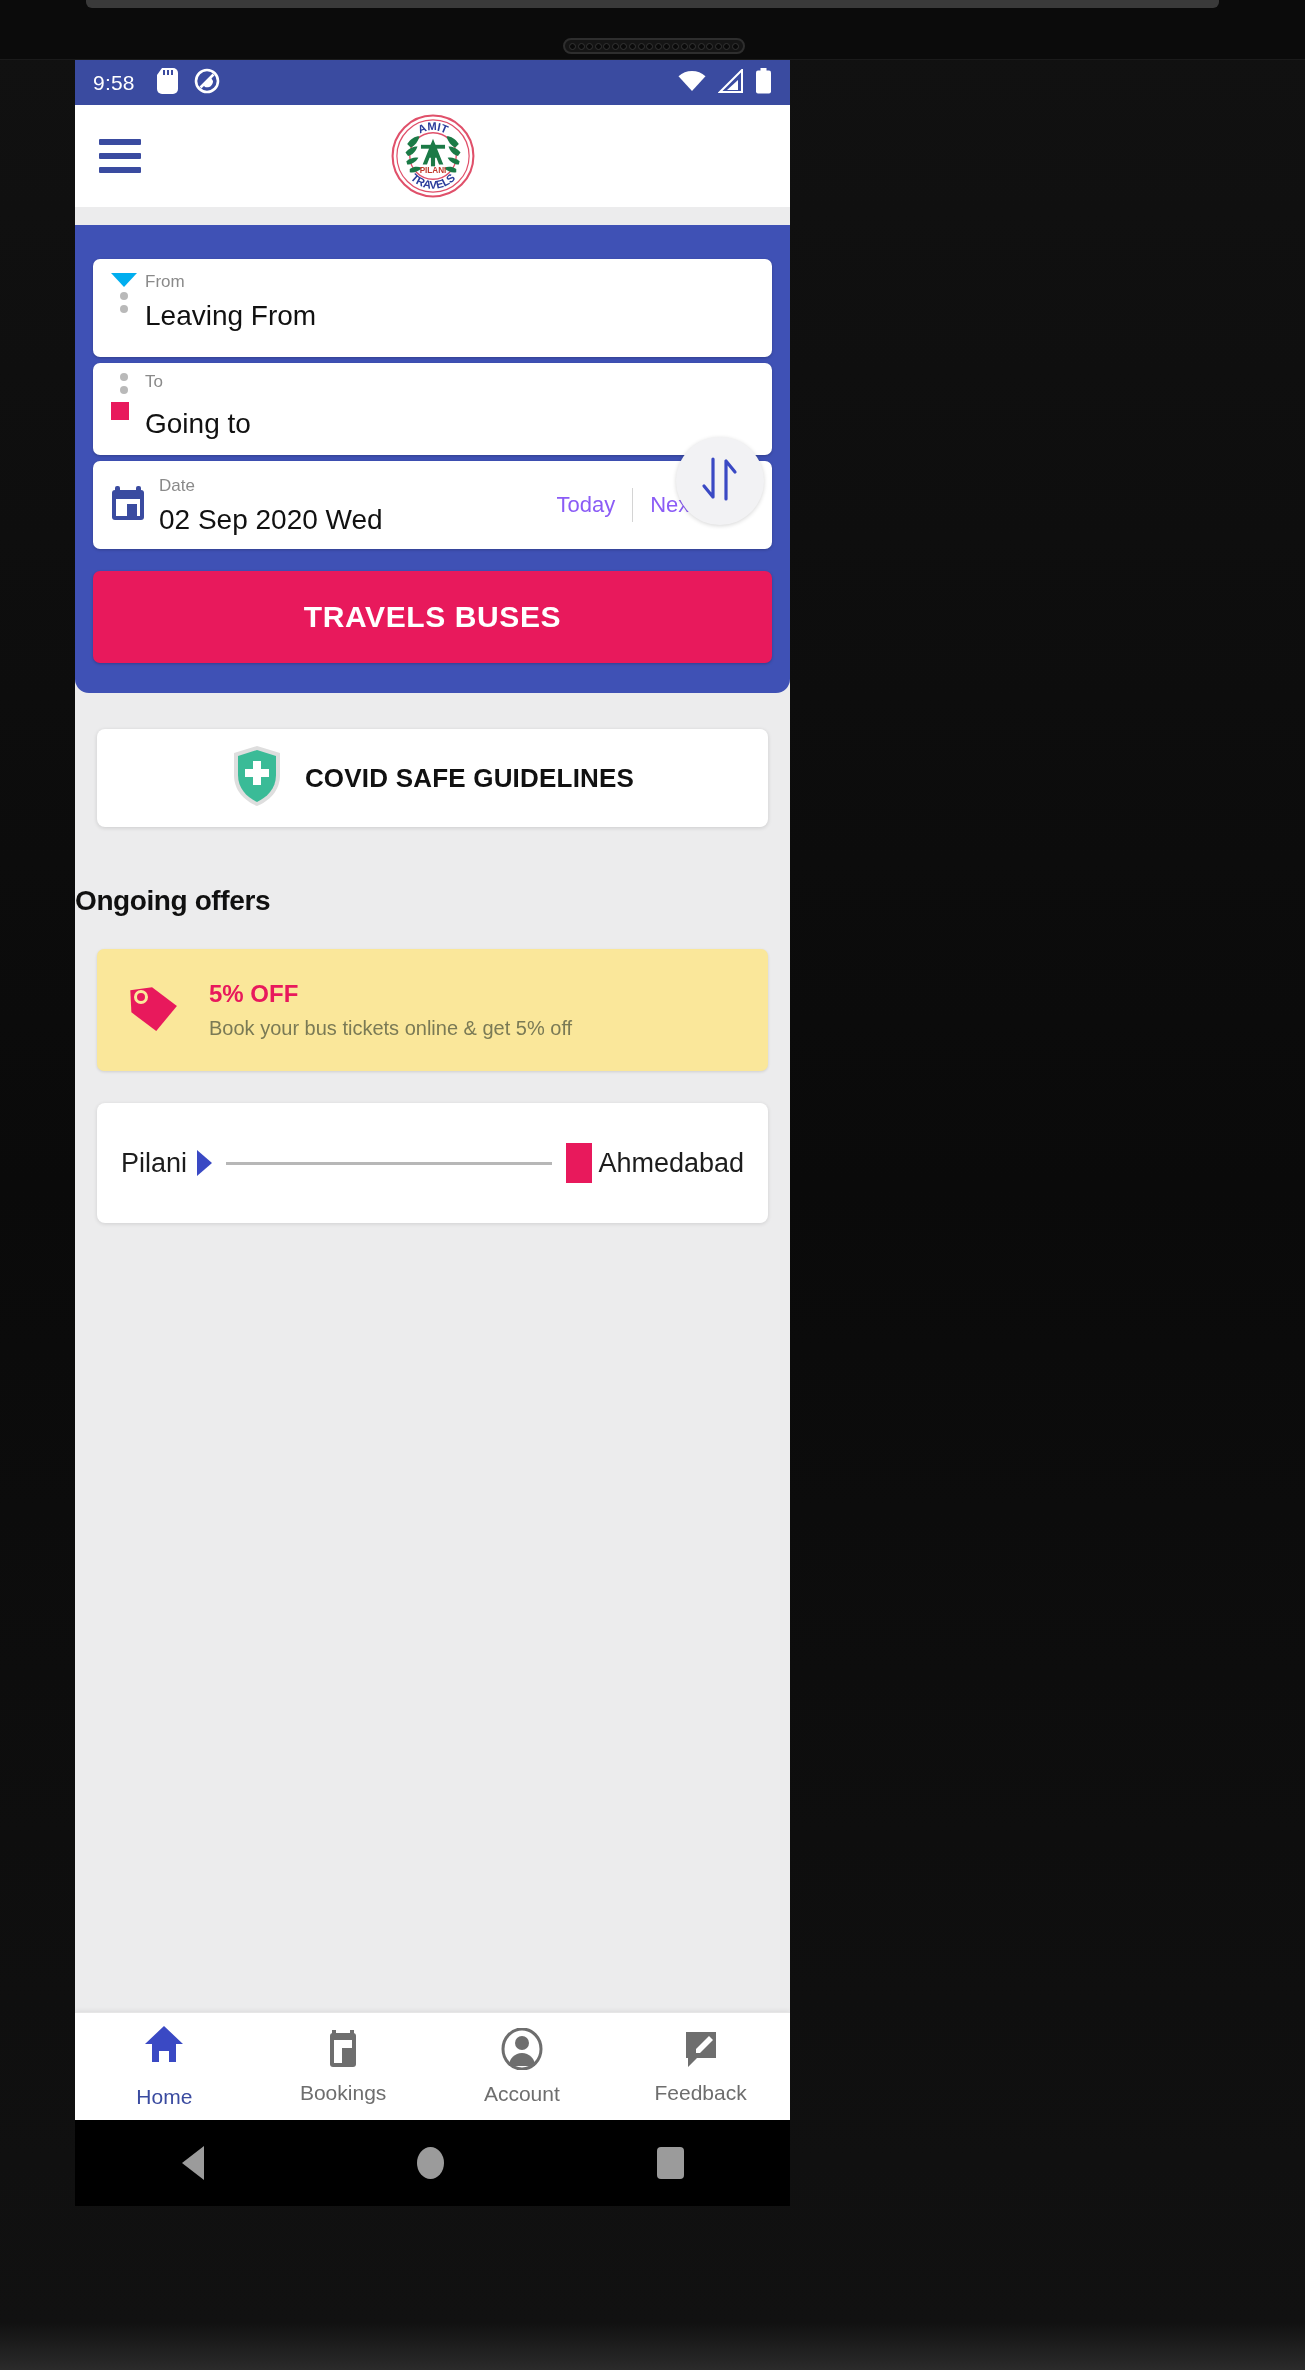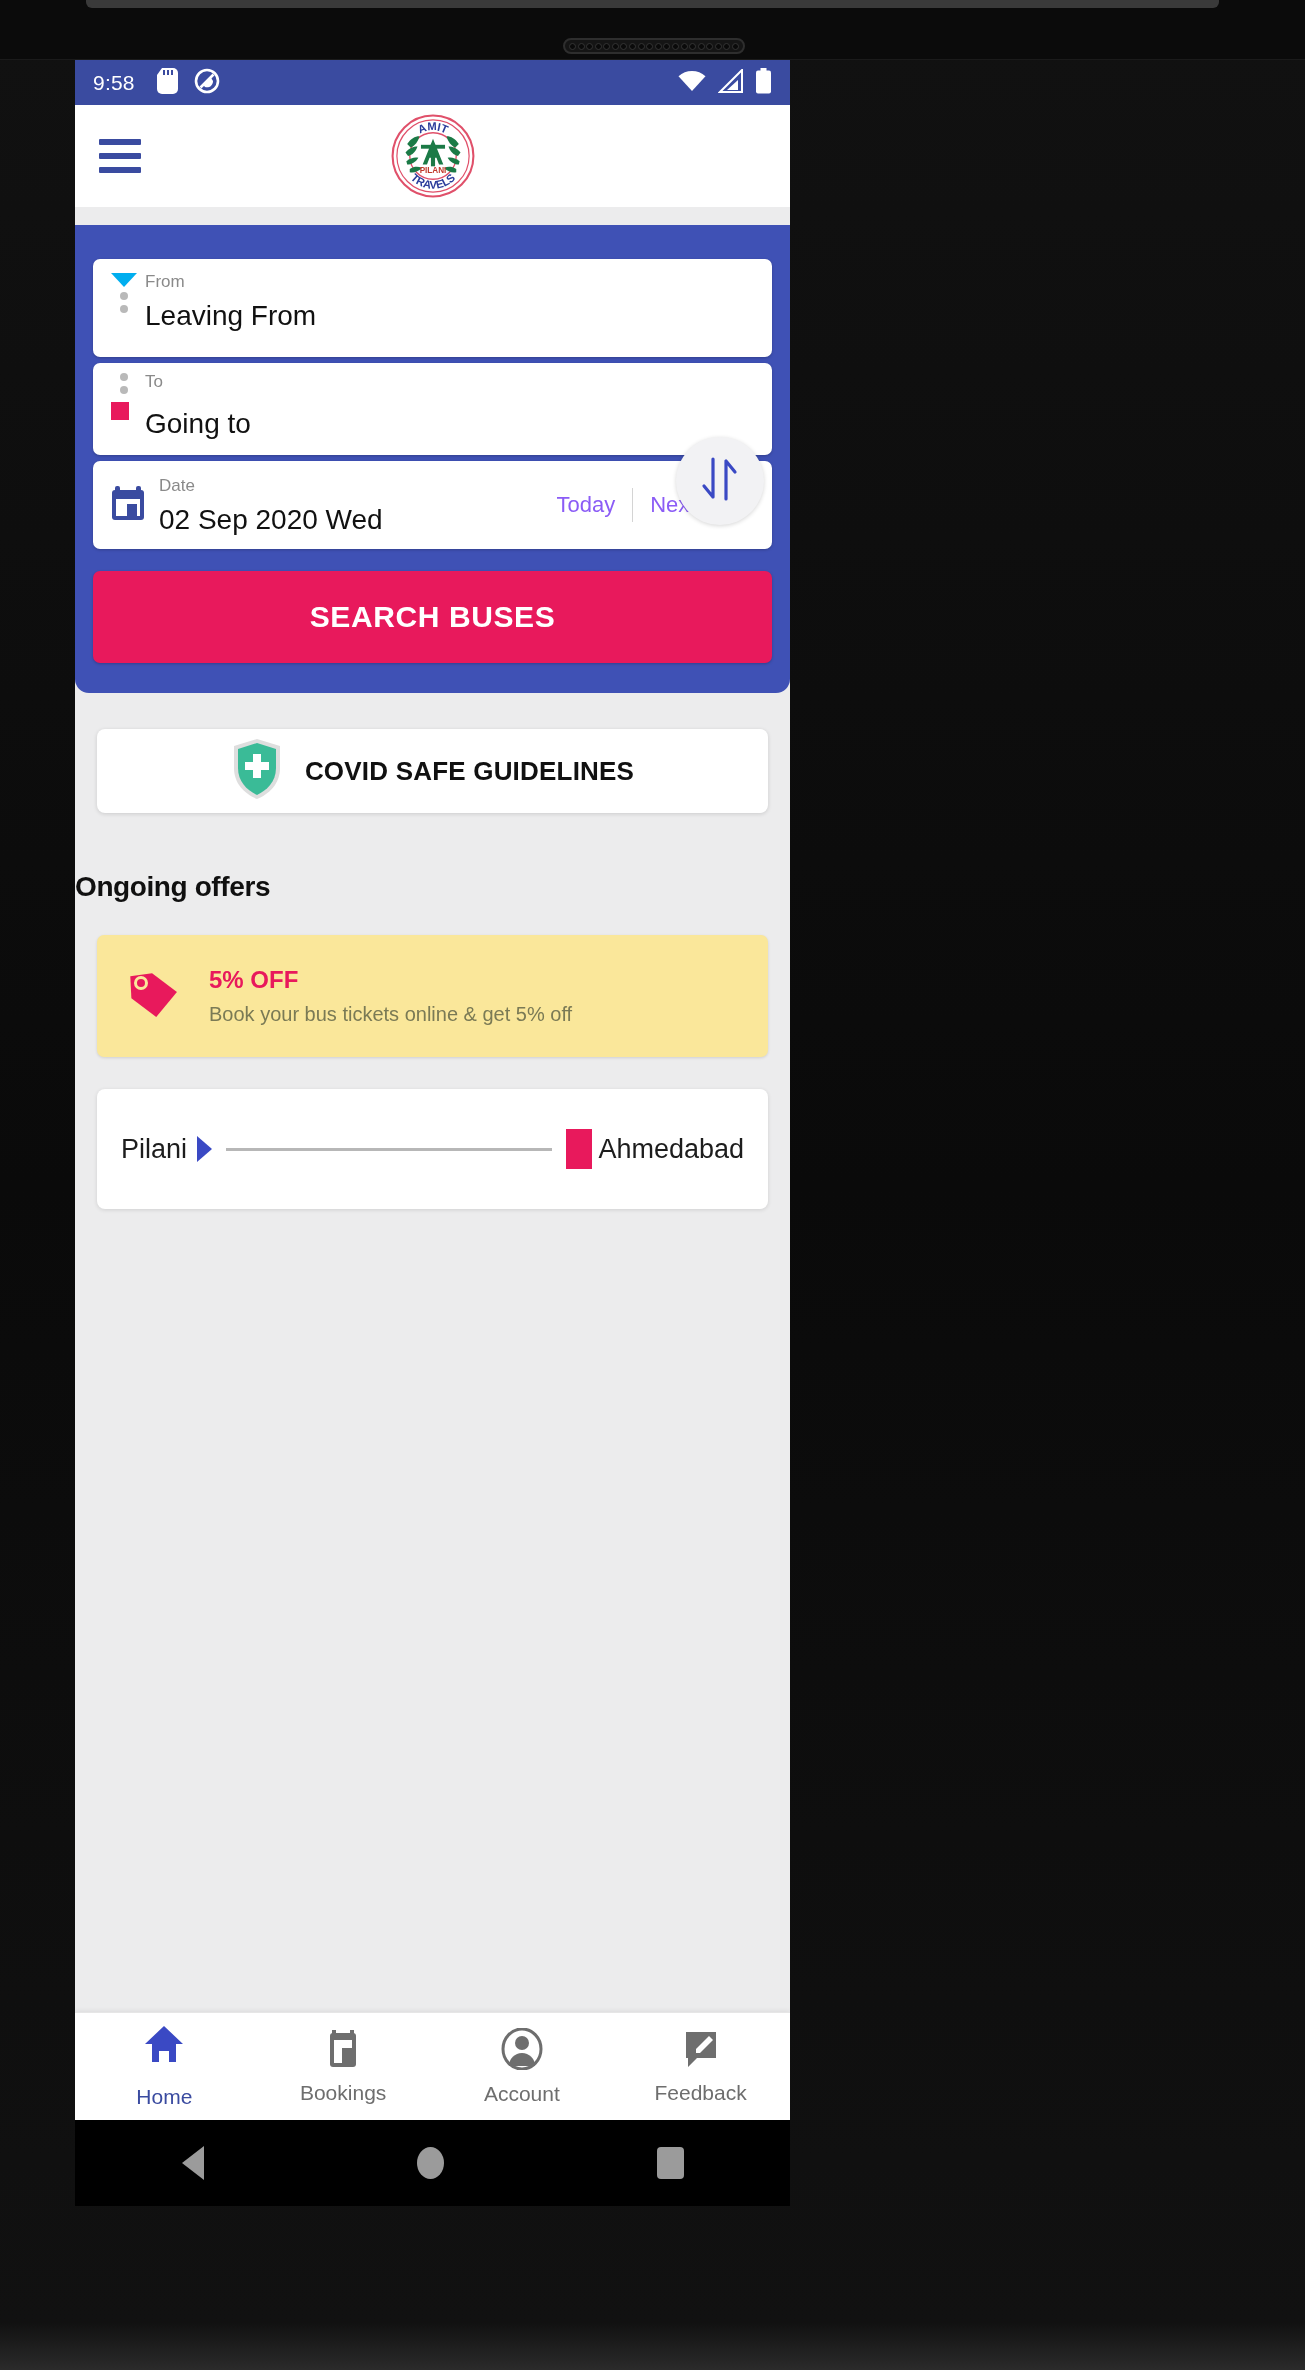--- a/index.html
+++ b/index.html
@@ -90,21 +90,21 @@
 
   #search-btn{
     margin-top:22px; height:92px; background:#E8195C; border-radius:7px;
     display:flex; align-items:center; justify-content:center;
     color:#fff; font-size:30px; font-weight:600; letter-spacing:.6px;
     cursor:pointer; box-shadow:0 1px 3px rgba(0,0,0,.22);
   }
 
   
   #covid-card{
-    margin:36px 22px 0 22px; background:#fff; border-radius:8px; height:84px;
+    margin:36px 22px 0 22px; background:#fff; border-radius:8px; height:98px;
     display:flex; align-items:center; justify-content:center; gap:22px;
     box-shadow:0 1px 4px rgba(0,0,0,.14);
   }
   #covid-card .label{ font-size:26px; font-weight:600; color:#111; letter-spacing:.2px; }
 
   .section-title{
     text-align:left; font-size:28px; font-weight:700; color:#101010;
     margin-top:58px; letter-spacing:-.4px;
   }
 
@@ -311,21 +311,21 @@
           <div class="fld-label">Date</div>
           <div class="fld-value">02 Sep 2020 Wed</div>
         </div>
         <div class="date-links">
           <span class="date-link">Today</span>
           <span class="vdiv"></span>
           <span class="date-link">Next day</span>
         </div>
       </div>
 
-      <div id="search-btn">SEARCH BUSES</div>
+      <div id="search-btn">TRAVELS BUSES</div>
     </div>
 
     <div id="covid-card">
       <span>
         <svg width="52" height="62" viewBox="0 0 52 62">
           <path d="M26 1 3 8v22c0 16 11 26 23 31 12-5 23-15 23-31V8z" fill="#dedede"></path>
           <path d="M26 5 7 11v19c0 14 9.5 22.5 19 27 9.5-4.5 19-13 19-27V11z" fill="#3ABB97"></path>
           <path d="M22 16h8v8h8v8h-8v8h-8v-8h-8v-8h8z" fill="#fff"></path>
         </svg>
       </span>

